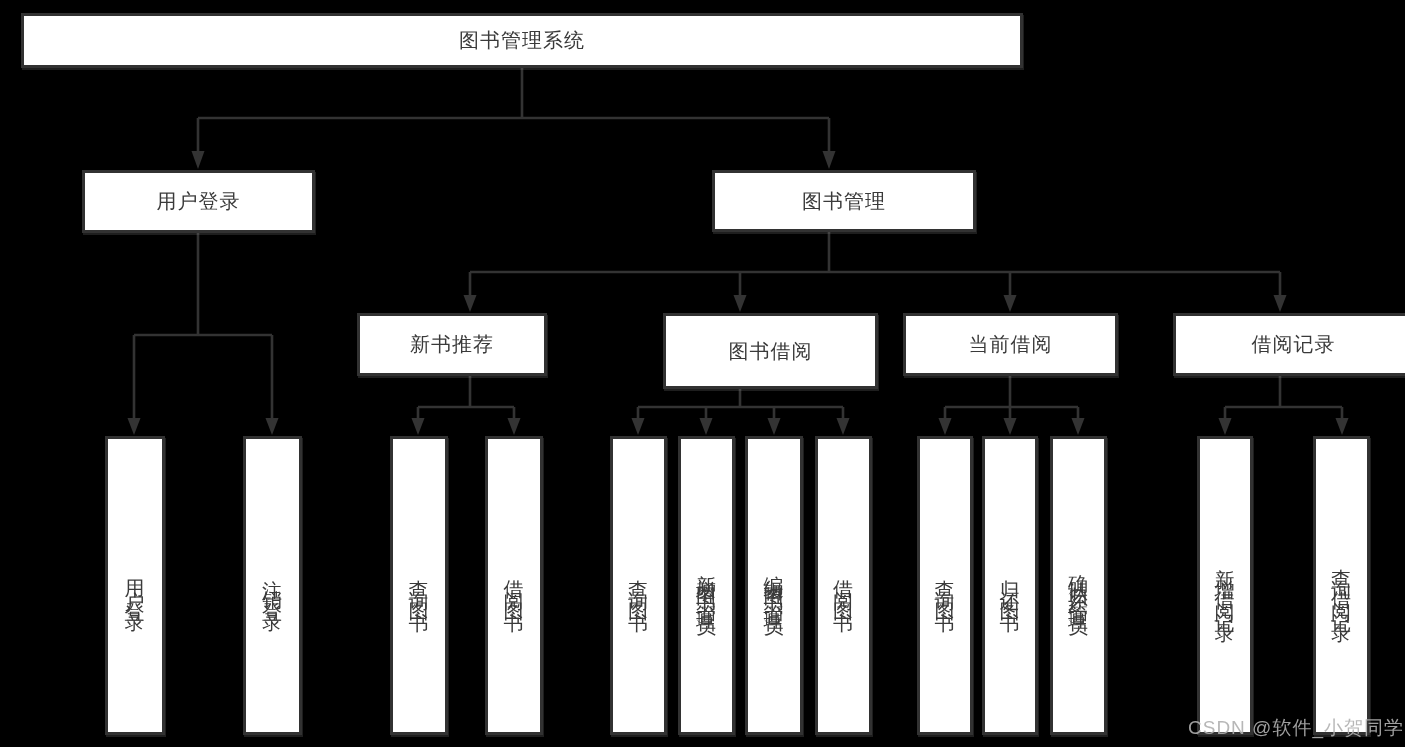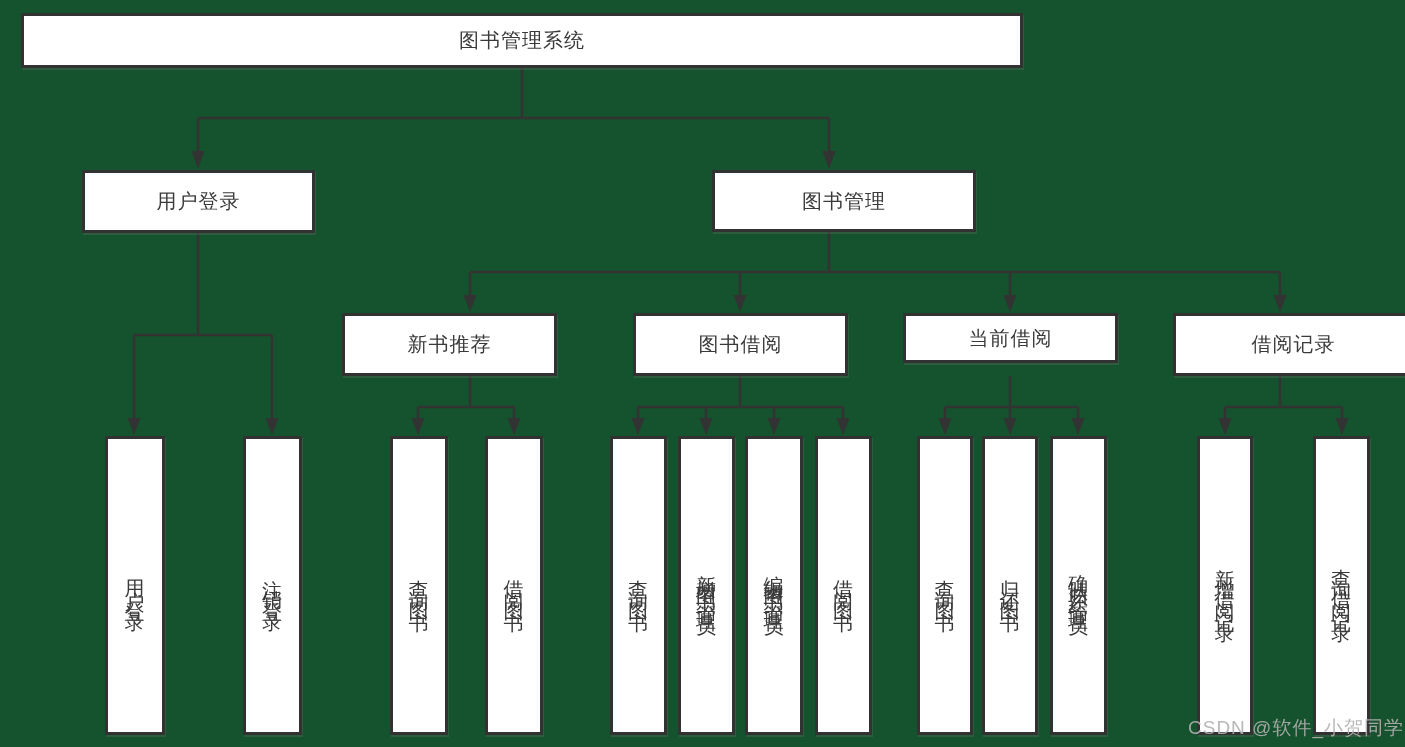--- a/index.html
+++ b/index.html
@@ -1,19 +1,19 @@
 <!DOCTYPE html>
 <html><head>
 <meta charset="utf-8">
 <style>
   html,body{margin:0;padding:0;background:#ffffff;}
   .canvas{
     position:relative;
     width:1405px;height:747px;
-    background:#14532d;
+    background:#000000;
     font-family:"Liberation Sans","DejaVu Sans",sans-serif;
     overflow:hidden;
   }
   .connectors{position:absolute;left:0;top:0;z-index:1;}
   .box{
     position:absolute;
     box-sizing:border-box;
     background:#ffffff;
     border:3px solid #323232;
     color:#3a3a3a;
@@ -89,23 +89,23 @@
       <polygon points="1218.5,418 1231.5,418 1225,435"></polygon>
       <polygon points="1335.5,418 1348.5,418 1342,435"></polygon>
     </g>
   </svg>
 
   <div class="box" style="left:21px;top:13px;width:1002px;height:55px">图书管理系统</div>
 
   <div class="box" style="left:82px;top:170px;width:233px;height:63px">用户登录</div>
   <div class="box" style="left:712px;top:170px;width:264px;height:62px">图书管理</div>
 
-  <div class="box" style="left:342px;top:313px;width:215px;height:63px">新书推荐</div>
-  <div class="box" style="left:633px;top:313px;width:215px;height:63px">图书借阅</div>
-  <div class="box" style="left:903px;top:313px;width:215px;height:50px">当前借阅</div>
+  <div class="box" style="left:357px;top:313px;width:190px;height:63px">新书推荐</div>
+  <div class="box" style="left:663px;top:313px;width:215px;height:76px">图书借阅</div>
+  <div class="box" style="left:903px;top:313px;width:215px;height:63px">当前借阅</div>
   <div class="box" style="left:1173px;top:313px;width:241px;height:63px">借阅记录</div>
 
   <div class="box vbox" style="left:105px;top:436px;width:60px;height:299px">用户登录</div>
   <div class="box vbox" style="left:243px;top:436px;width:59px;height:299px">注销登录</div>
 
   <div class="box vbox" style="left:390px;top:436px;width:58px;height:299px">查询图书</div>
   <div class="box vbox" style="left:485px;top:436px;width:58px;height:299px">借阅图书</div>
 
   <div class="box vbox" style="left:610px;top:436px;width:57px;height:299px">查询图书</div>
   <div class="box vbox tight" style="left:678px;top:436px;width:57px;height:299px">新增图书（管理员）</div>

